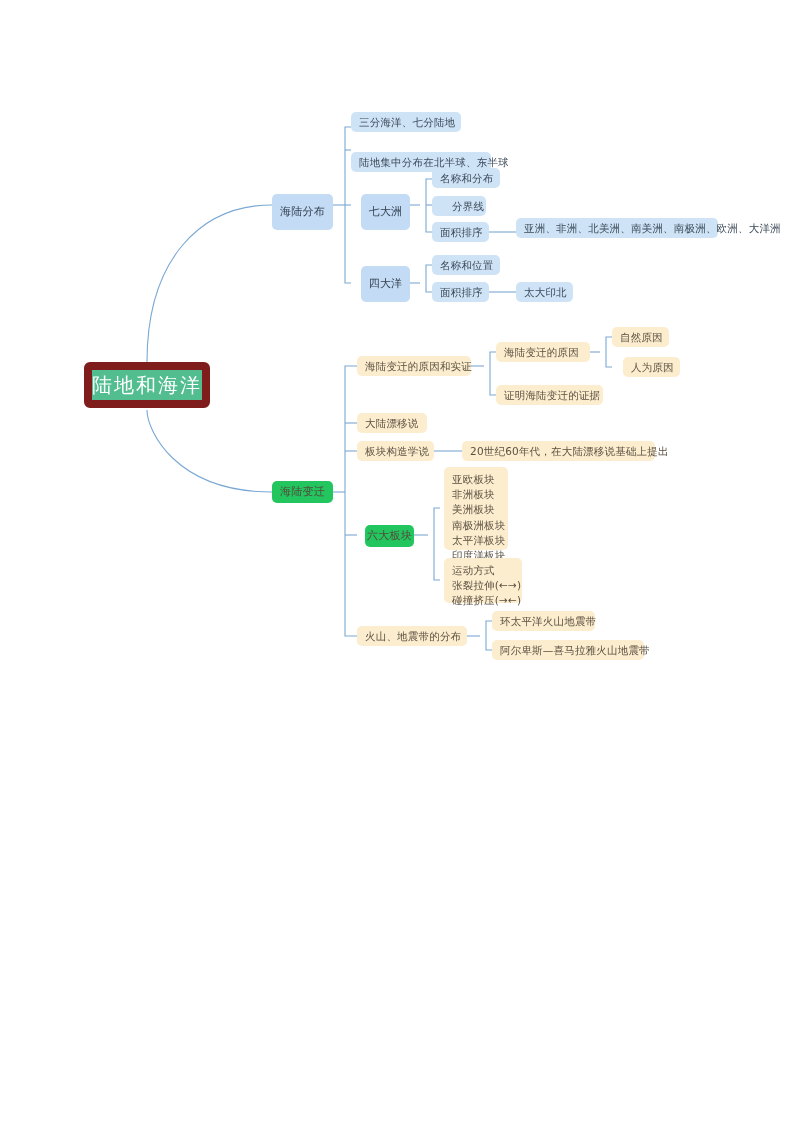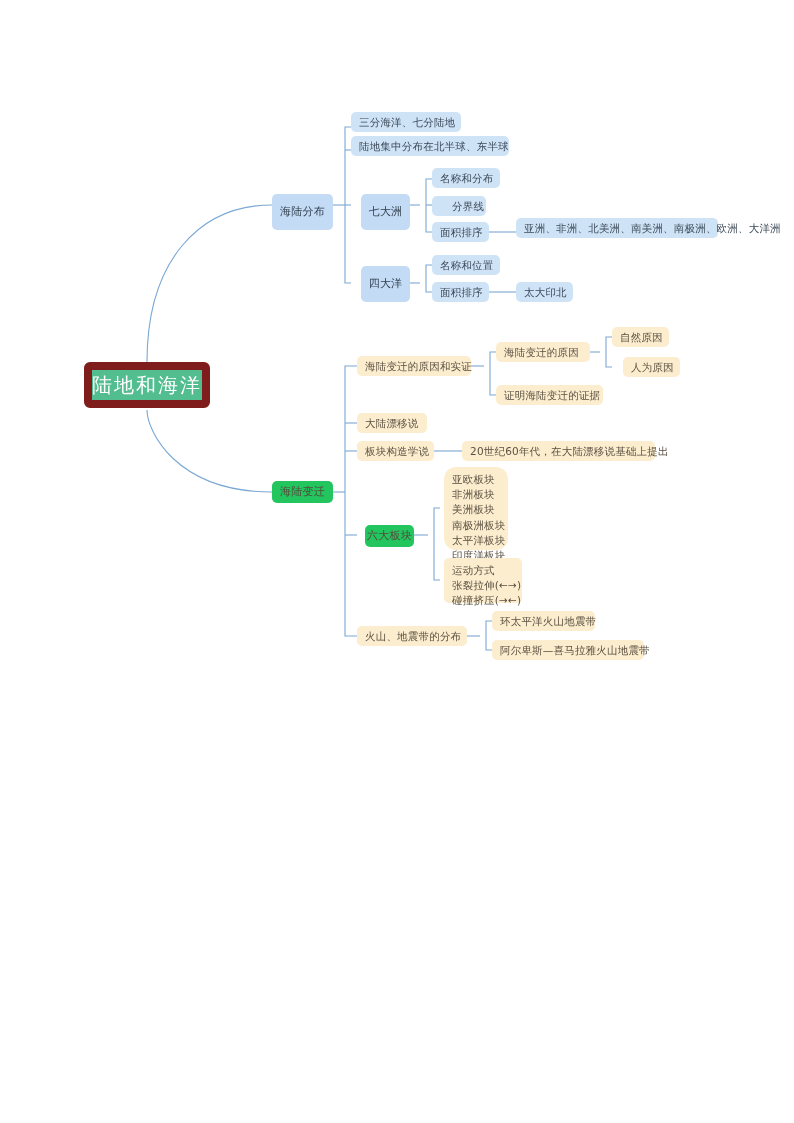--- a/index.html
+++ b/index.html
@@ -132,21 +132,21 @@
       <path d="M492,621 L486,621 L486,650 L492,650"></path>
     </g>
   </svg>
 
   <div class="node root" style="left:84px; top:362px; width:126px; height:46px;">陆地和海洋</div>
 
   <div class="node blue-main" style="left:272px; top:194px; width:61px; height:22px;">海陆分布</div>
 
   <div class="node blue" style="left:351px; top:112px; width:110px; height:20px;">三分海洋、七分陆地</div>
 
-  <div class="node blue" style="left:351px; top:136px; width:158px; height:20px;">陆地集中分布在北半球、东半球</div>
+  <div class="node blue" style="left:351px; top:152px; width:140px; height:20px;">陆地集中分布在北半球、东半球</div>
 
   <div class="node blue-main" style="left:361px; top:194px; width:49px; height:22px;">七大洲</div>
 
   <div class="node blue" style="left:432px; top:168px; width:68px; height:20px;">名称和分布</div>
 
   <div class="node blue" style="left:432px; top:196px; width:54px; height:20px;padding-left:20px;">分界线</div>
 
   <div class="node blue" style="left:432px; top:222px; width:57px; height:20px;">面积排序</div>
 
   <div class="node blue" style="left:516px; top:218px; width:202px; height:20px;">亚洲、非洲、北美洲、南美洲、南极洲、欧洲、大洋洲</div>
@@ -172,21 +172,21 @@
   <div class="node cream" style="left:496px; top:385px; width:107px; height:20px;">证明海陆变迁的证据</div>
 
   <div class="node cream" style="left:357px; top:413px; width:70px; height:20px;">大陆漂移说</div>
 
   <div class="node cream" style="left:357px; top:441px; width:77px; height:20px;">板块构造学说</div>
 
   <div class="node cream" style="left:462px; top:441px; width:193px; height:20px;">20世纪60年代，在大陆漂移说基础上提出</div>
 
   <div class="node cream-main" style="left:365px; top:525px; width:49px; height:22px;">六大板块</div>
 
-  <div class="node cream multiline" style="left:444px; top:467px; width:64px; height:83px;border-radius:12px;">亚欧板块
+  <div class="node cream multiline" style="left:444px; top:467px; width:64px; height:83px;">亚欧板块
 非洲板块
 美洲板块
 南极洲板块
 太平洋板块
 印度洋板块</div>
 
   <div class="node cream multiline" style="left:444px; top:558px; width:78px; height:45px;">运动方式
 张裂拉伸(←→)
 碰撞挤压(→←)</div>
 

